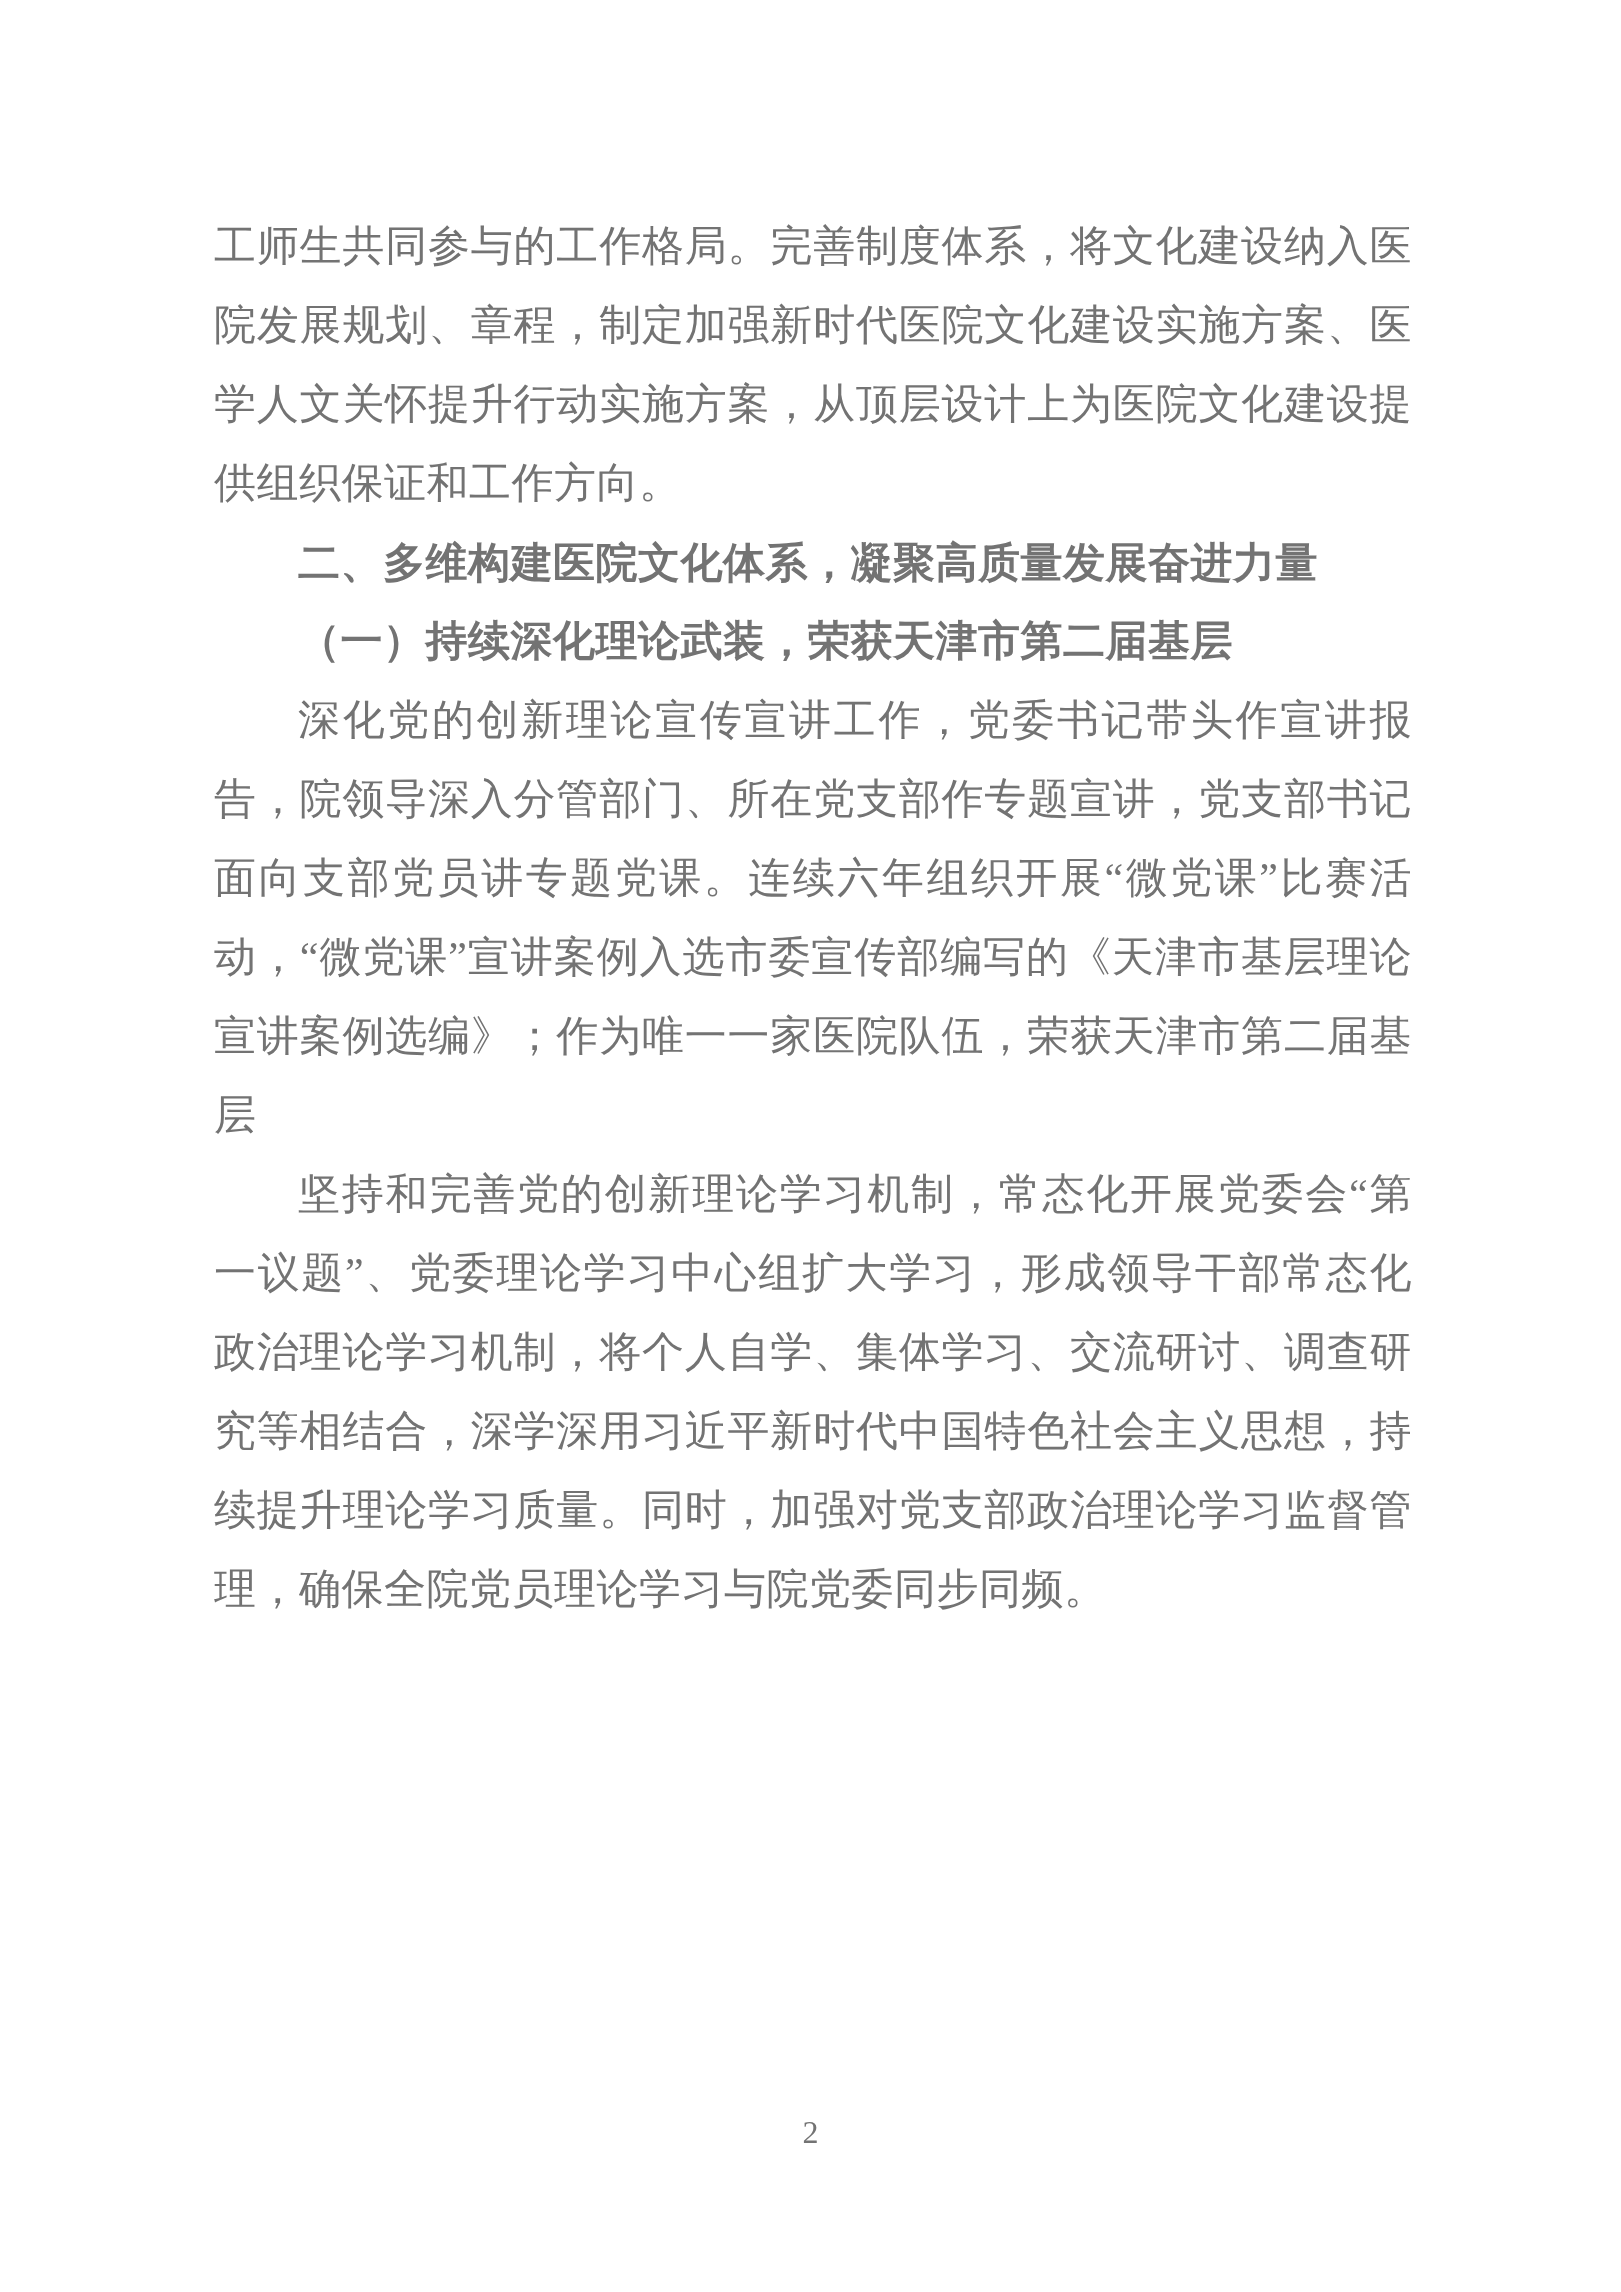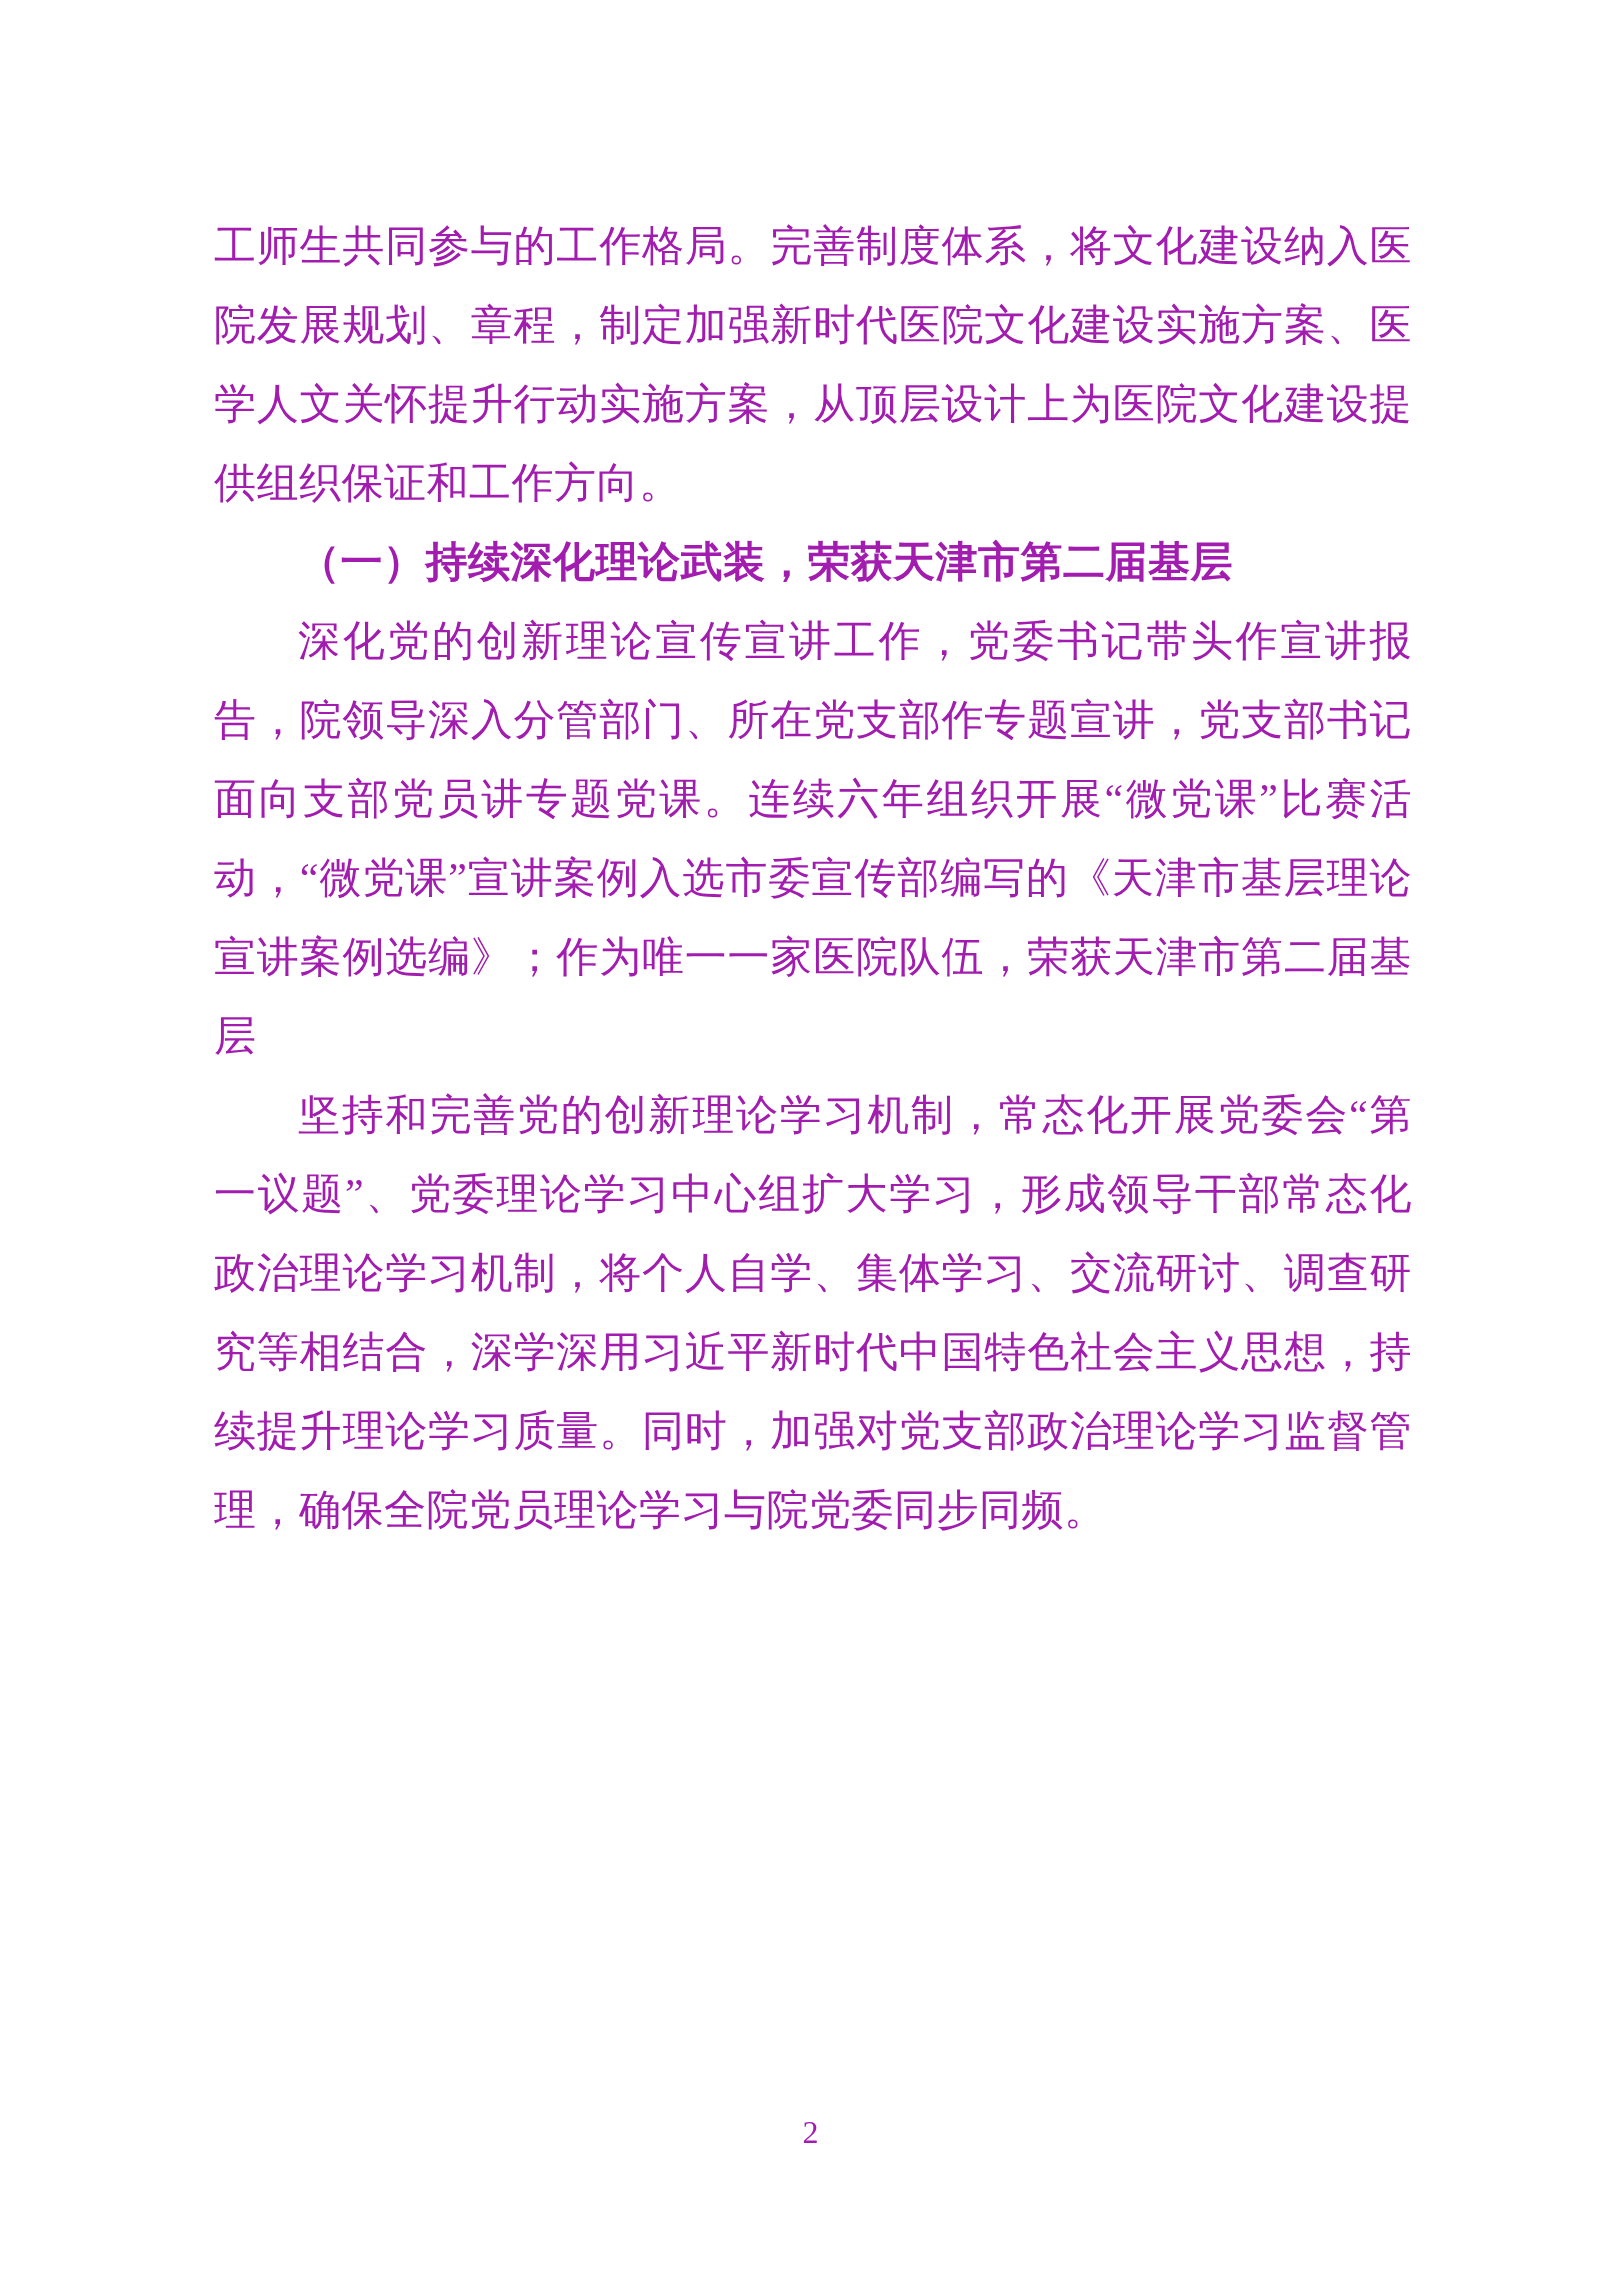--- a/index.html
+++ b/index.html
@@ -7,21 +7,21 @@
     padding: 0;
     background: #ffffff;
   }
   .page {
     position: relative;
     width: 1621px;
     height: 2293px;
     background: #ffffff;
     overflow: hidden;
     font-family: "Liberation Serif", serif;
-    color: #a21caf;
+    color: #737373;
   }
   .content {
     position: absolute;
     left: 214px;
     top: 207px;
     width: 1198px;
     font-size: 42px;
     line-height: 79px;
     text-align: justify;
     text-justify: inter-ideograph;
@@ -57,19 +57,20 @@
     line-height: 39px;
     font-family: "Liberation Serif", serif;
   }
 </style>
 </head>
 <body>
 
 <div class="page">
   <div class="content">
     <p class="para-flush">工师生共同参与的工作格局。完善制度体系，将文化建设纳入医院发展规划、章程，制定加强新时代医院文化建设实施方案、医学人文关怀提升行动实施方案，从顶层设计上为医院文化建设提供组织保证和工作方向。</p>
+    <h2 class="heading-major">二、多维构建医院文化体系，凝聚高质量发展奋进力量</h2>
     <h3 class="heading-sub">（一）持续深化理论武装，荣获天津市第二届基层</h3>
     <p class="para-indent">深化党的创新理论宣传宣讲工作，党委书记带头作宣讲报告，院领导深入分管部门、所在党支部作专题宣讲，党支部书记面向支部党员讲专题党课。连续六年组织开展“微党课”比赛活动，“微党课”宣讲案例入选市委宣传部编写的《天津市基层理论宣讲案例选编》；作为唯一一家医院队伍，荣获天津市第二届基层</p>
     <p class="para-indent">坚持和完善党的创新理论学习机制，常态化开展党委会“第一议题”、党委理论学习中心组扩大学习，形成领导干部常态化政治理论学习机制，将个人自学、集体学习、交流研讨、调查研究等相结合，深学深用习近平新时代中国特色社会主义思想，持续提升理论学习质量。同时，加强对党支部政治理论学习监督管理，确保全院党员理论学习与院党委同步同频。</p>
   </div>
   <div class="page-number">2</div>
 </div>
 
 
 </body></html>

